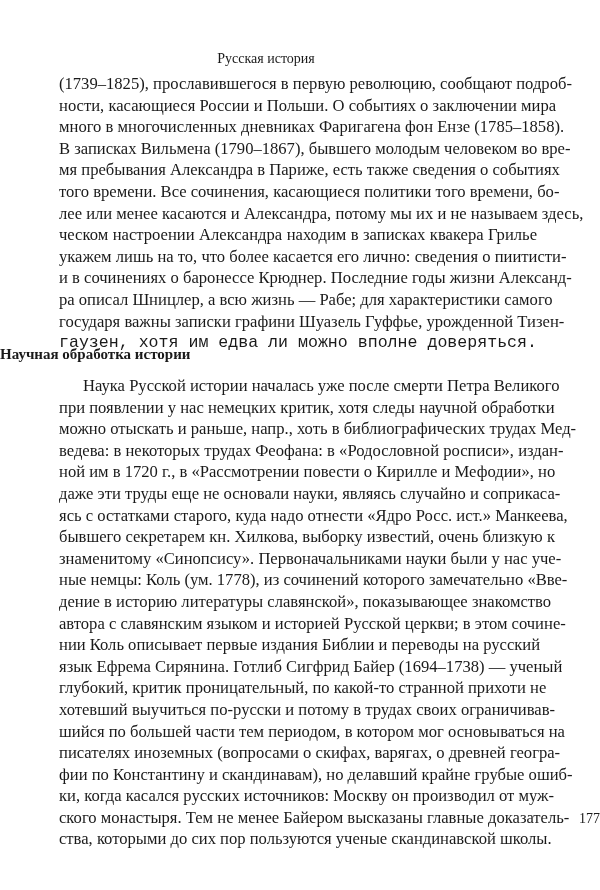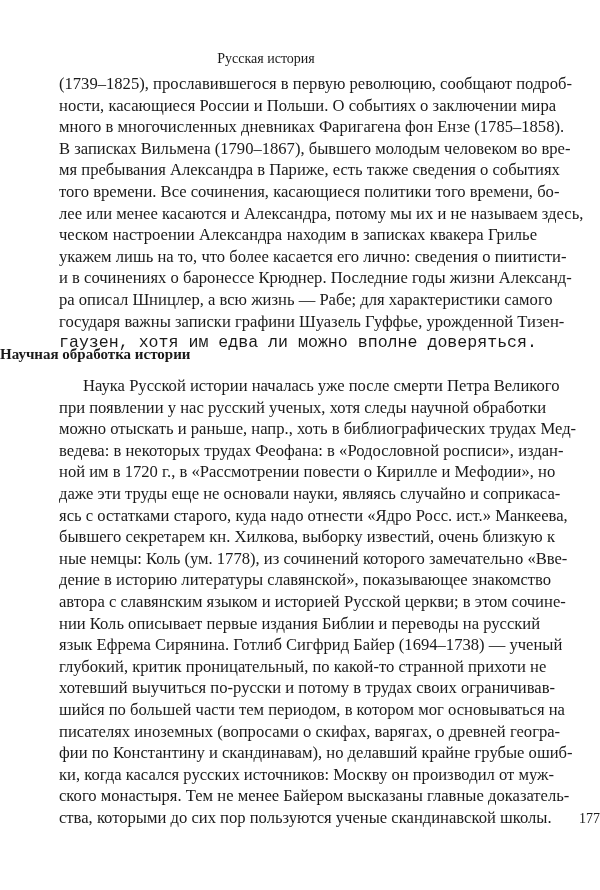--- a/index.html
+++ b/index.html
@@ -86,27 +86,28 @@
   <span class="line">и в сочинениях о баронессе Крюднер. Последние годы жизни Александ-</span>
   <span class="line">ра описал Шницлер, а всю жизнь — Рабе; для характеристики самого</span>
   <span class="line">государя важны записки графини Шуазель Гуффье, урожденной Тизен-</span>
   <span class="line last">гаузен, хотя им едва ли можно вполне доверяться.</span>
 </div>
 
 <div class="section-heading">Научная обработка истории</div>
 
 <div class="text-block block-2">
   <span class="line indent">Наука Русской истории началась уже после смерти Петра Великого</span>
-  <span class="line">при появлении у нас русский ученых, хотя следы научной обработки</span>
+  <span class="line">при появлении у нас немецких критик, хотя следы научной обработки</span>
   <span class="line">можно отыскать и раньше, напр., хоть в библиографических трудах Мед-</span>
   <span class="line">ведева: в некоторых трудах Феофана: в «Родословной росписи», издан-</span>
   <span class="line">ной им в 1720 г., в «Рассмотрении повести о Кирилле и Мефодии», но</span>
   <span class="line">даже эти труды еще не основали науки, являясь случайно и соприкаса-</span>
   <span class="line">ясь с остатками старого, куда надо отнести «Ядро Росс. ист.» Манкеева,</span>
   <span class="line">бывшего секретарем кн. Хилкова, выборку известий, очень близкую к</span>
+  <span class="line">знаменитому «Синопсису». Первоначальниками науки были у нас уче-</span>
   <span class="line">ные немцы: Коль (ум. 1778), из сочинений которого замечательно «Вве-</span>
   <span class="line">дение в историю литературы славянской», показывающее знакомство</span>
   <span class="line">автора с славянским языком и историей Русской церкви; в этом сочине-</span>
   <span class="line">нии Коль описывает первые издания Библии и переводы на русский</span>
   <span class="line">язык Ефрема Сирянина. Готлиб Сигфрид Байер (1694–1738) — ученый</span>
   <span class="line">глубокий, критик проницательный, по какой-то странной прихоти не</span>
   <span class="line">хотевший выучиться по-русски и потому в трудах своих ограничивав-</span>
   <span class="line">шийся по большей части тем периодом, в котором мог основываться на</span>
   <span class="line">писателях иноземных (вопросами о скифах, варягах, о древней геогра-</span>
   <span class="line">фии по Константину и скандинавам), но делавший крайне грубые ошиб-</span>

